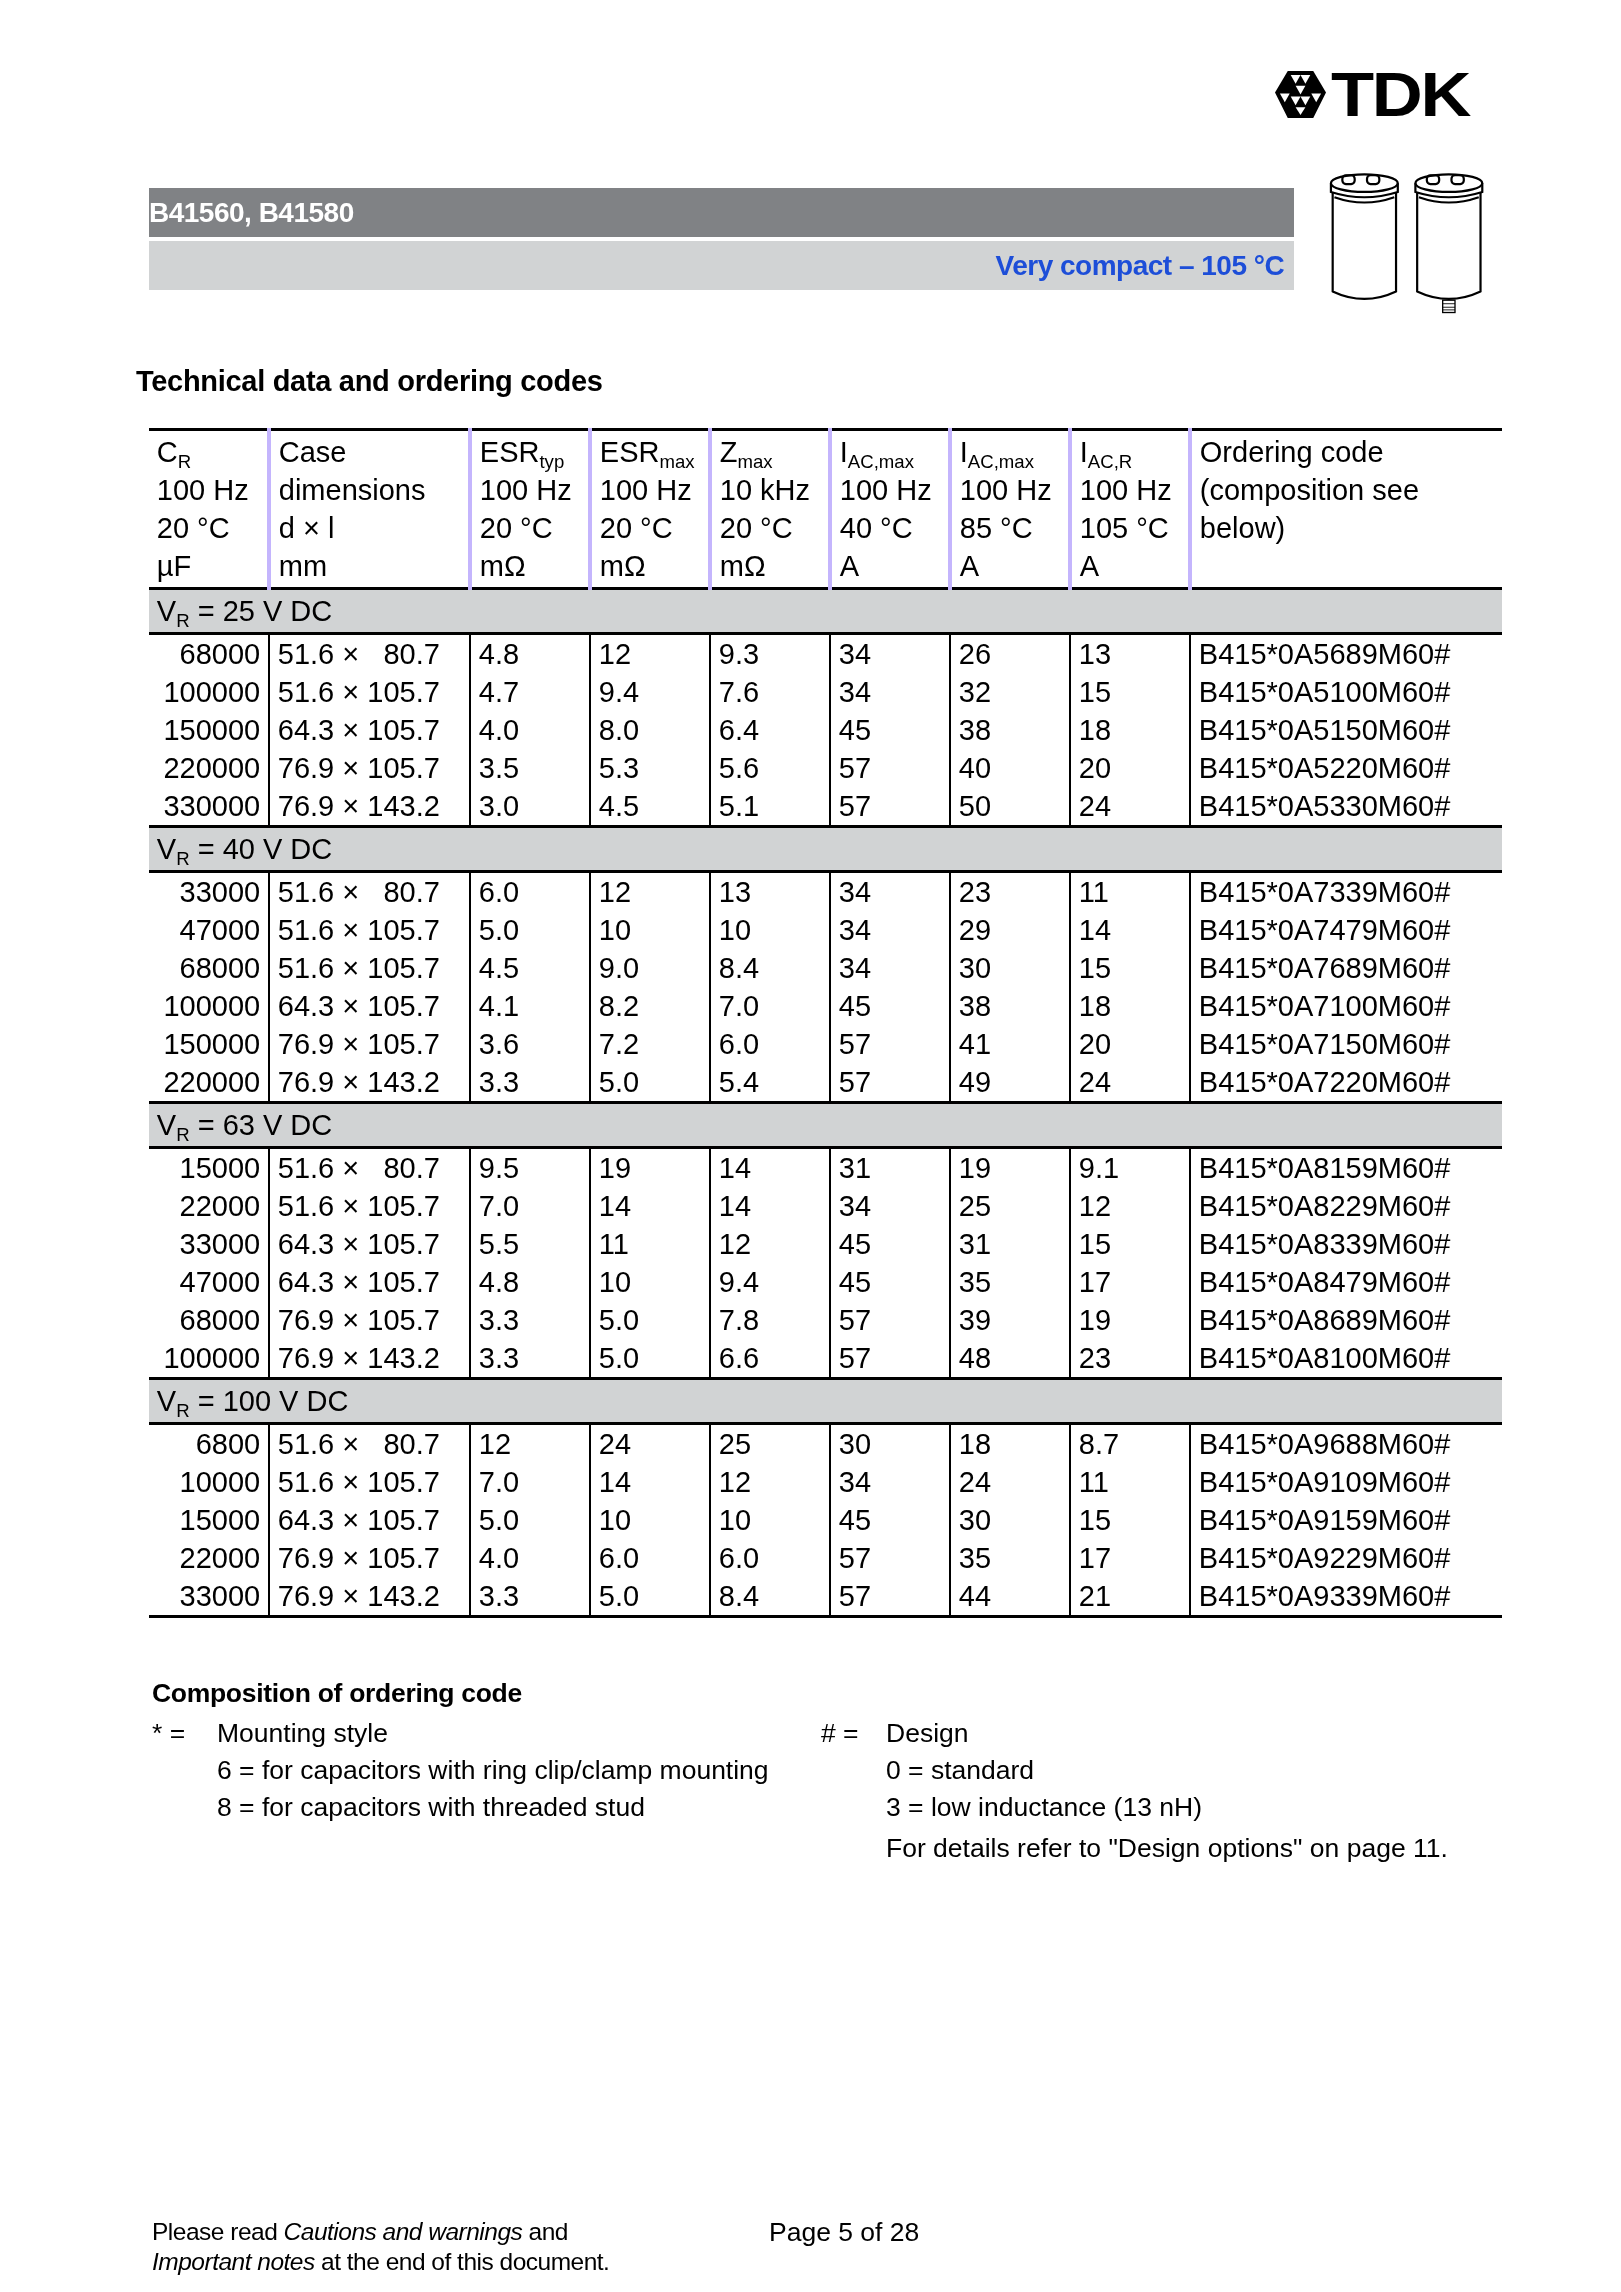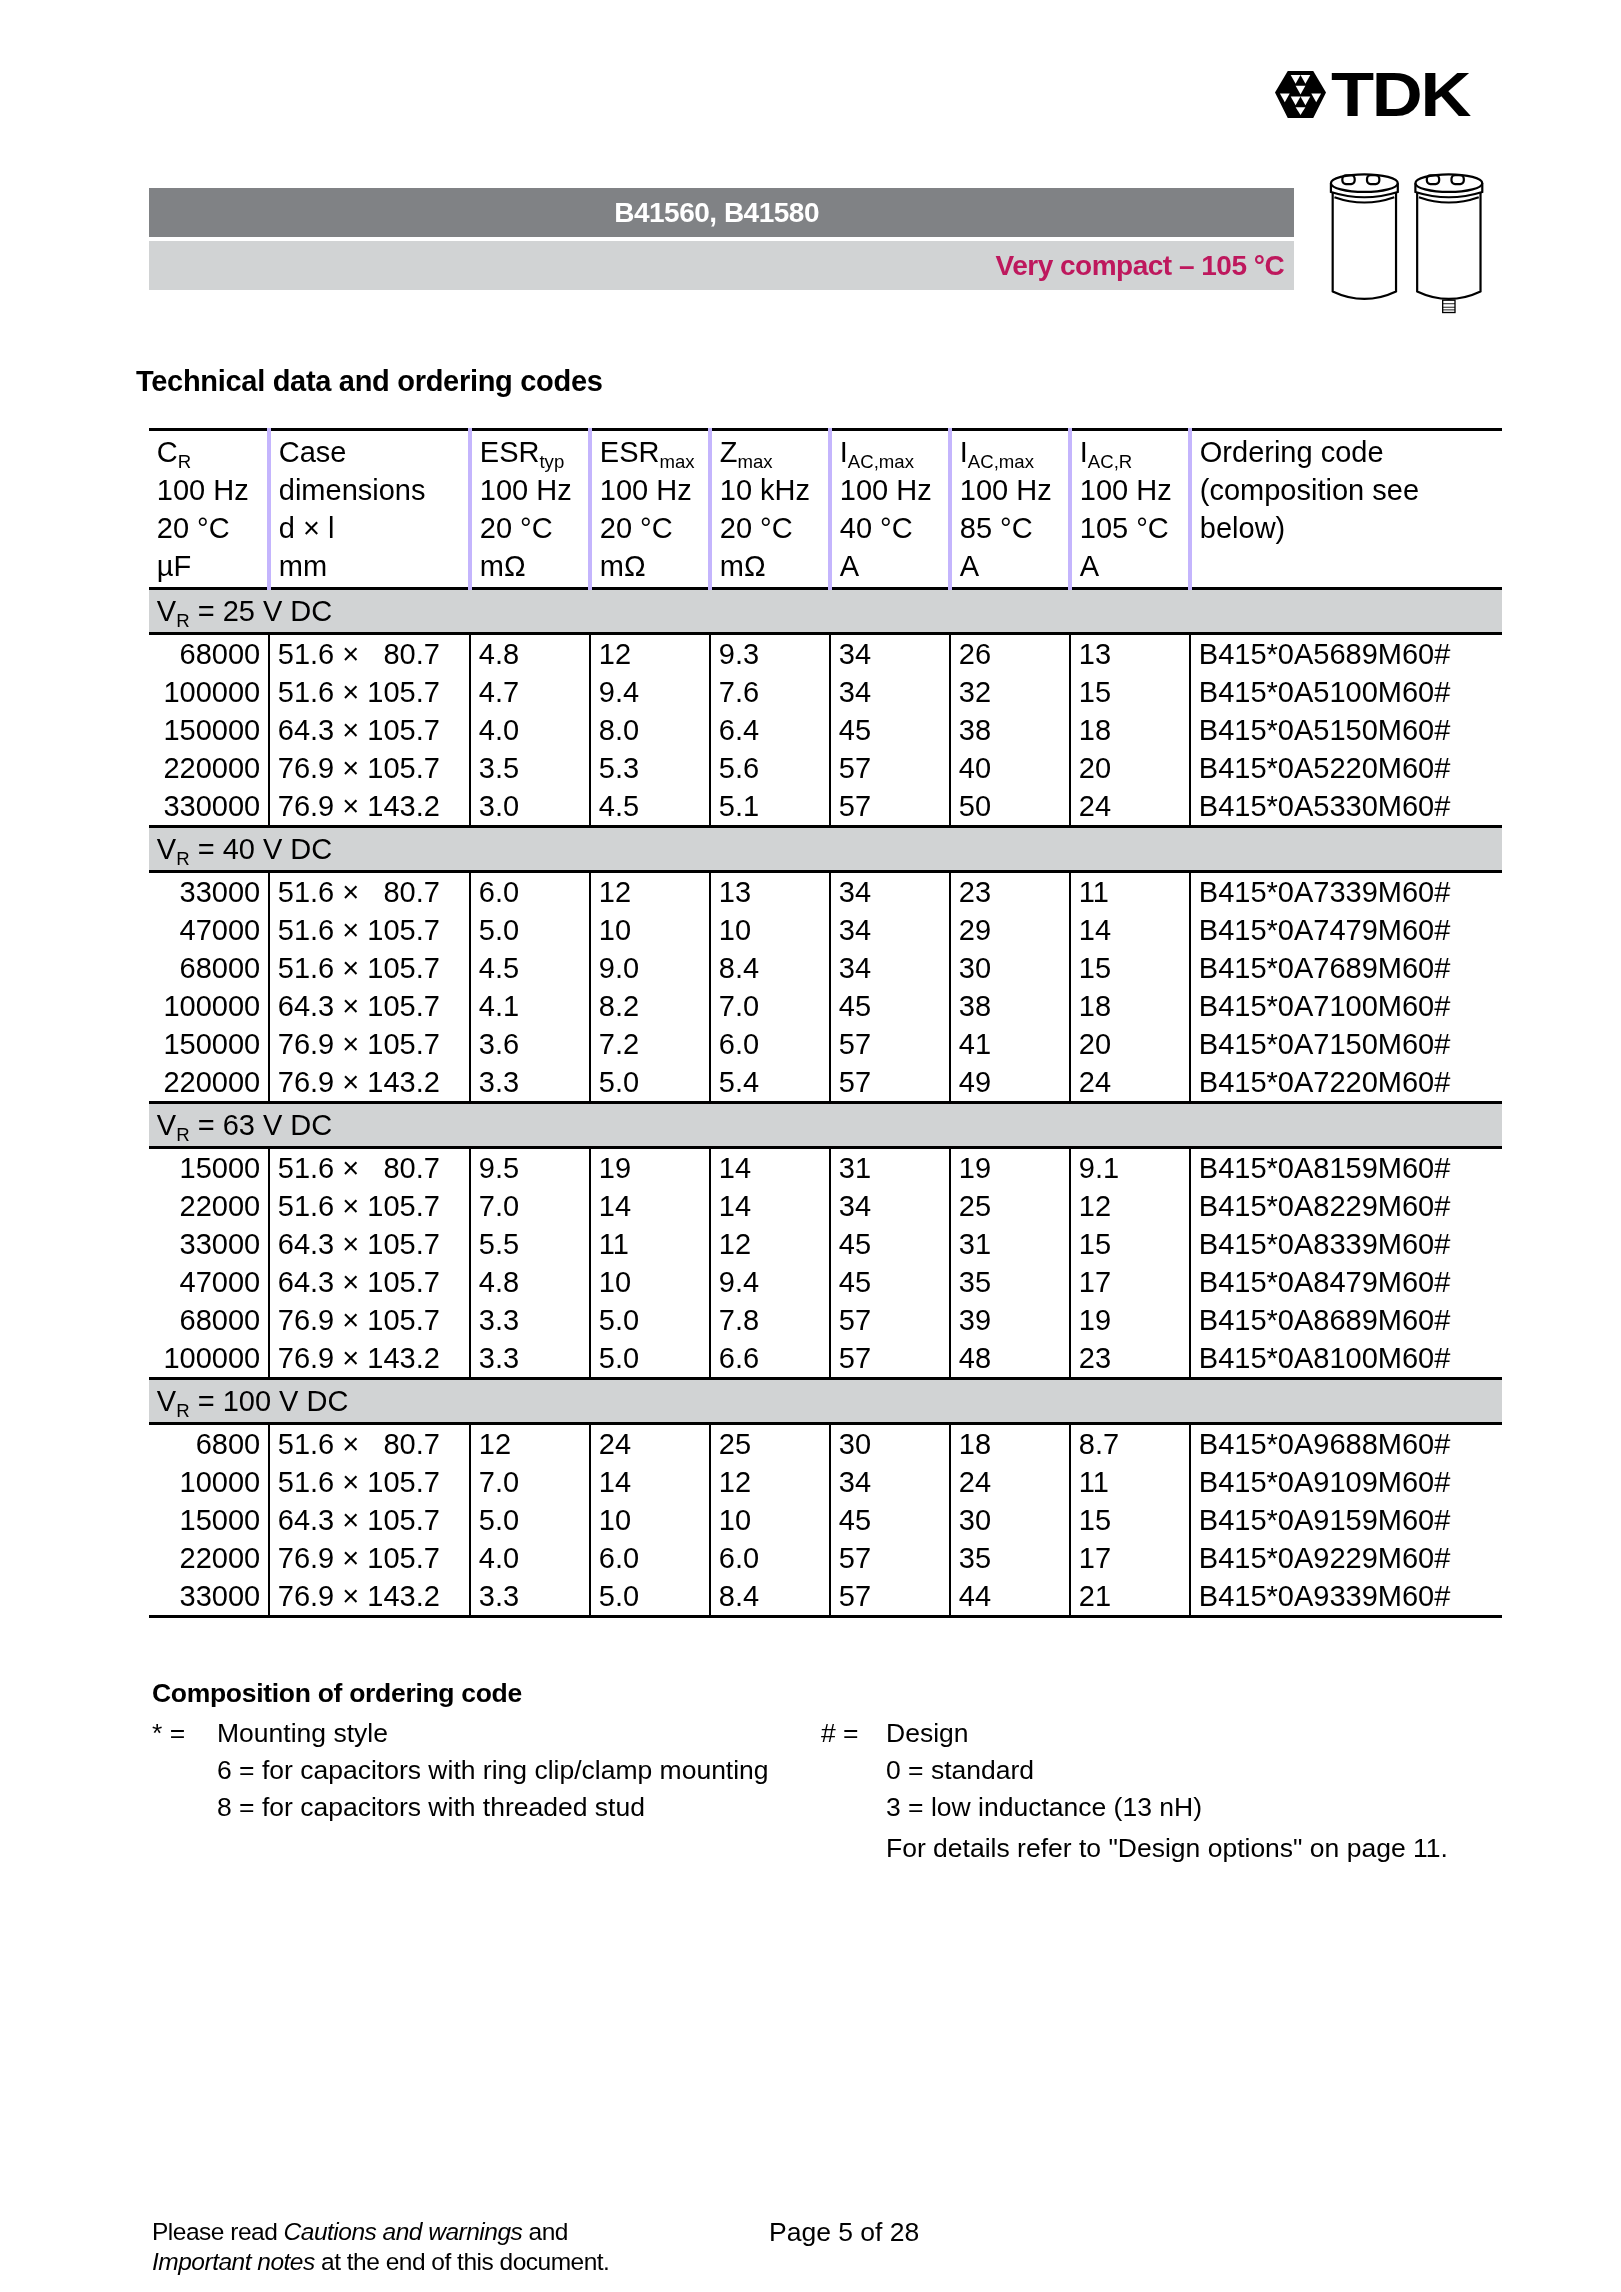--- a/index.html
+++ b/index.html
@@ -5,25 +5,25 @@
   html, body { margin: 0; padding: 0; background: #ffffff; }
   body { width: 1621px; height: 2293px; position: relative; overflow: hidden;
          font-family: "Liberation Sans", sans-serif; color: #000; }
 
   .logo { position: absolute; left: 1274px; top: 65px; height: 59px; display: flex; align-items: center; }
   .logo .mark { width: 53px; height: 51px; margin-right: 3.9px; }
   .logo .word { font-family: "Liberation Sans", sans-serif; font-weight: 900; font-size: 63px;
                 letter-spacing: -2px; line-height: 59px; transform: scaleX(1.12); transform-origin: left center; }
 
   .bar1 { position: absolute; left: 149px; top: 188px; width: 1145px; height: 49px; background: #808285;
-          display: flex; align-items: center; justify-content: center; }
+          display: flex; align-items: center; justify-content: flex-start; }
   .bar1 span { color: #ffffff; font-weight: bold; font-size: 28px; padding-right: 9.8px; letter-spacing: -0.5px; }
   .bar2 { position: absolute; left: 149px; top: 241px; width: 1145px; height: 49px; background: #d1d3d4;
           display: flex; align-items: center; justify-content: flex-end; }
-  .bar2 span { color: #be185d; font-weight: bold; font-size: 28px; padding-right: 9.8px; letter-spacing: -0.5px; }
+  .bar2 span { color: #1d4ed8; font-weight: bold; font-size: 28px; padding-right: 9.8px; letter-spacing: -0.5px; }
 
   .caps { position: absolute; left: 1323px; top: 157px; width: 176px; height: 172px; }
 
   .section-title { position: absolute; left: 136px; top: 365px; font-weight: bold; font-size: 29px; letter-spacing: -0.3px; }
 
   table.spec { position: absolute; left: 149px; top: 428px; width: 1353px; border-collapse: collapse;
                font-size: 29px; line-height: 38px; }
   table.spec td, table.spec th { padding: 0 7.8px; vertical-align: top; font-weight: normal; text-align: left; white-space: nowrap; }
   table.spec thead tr:first-child th { border-top: 3.9px solid #000; padding-top: 2px; }
   table.spec thead th { border-left: 4px solid #c4b5fd; }

